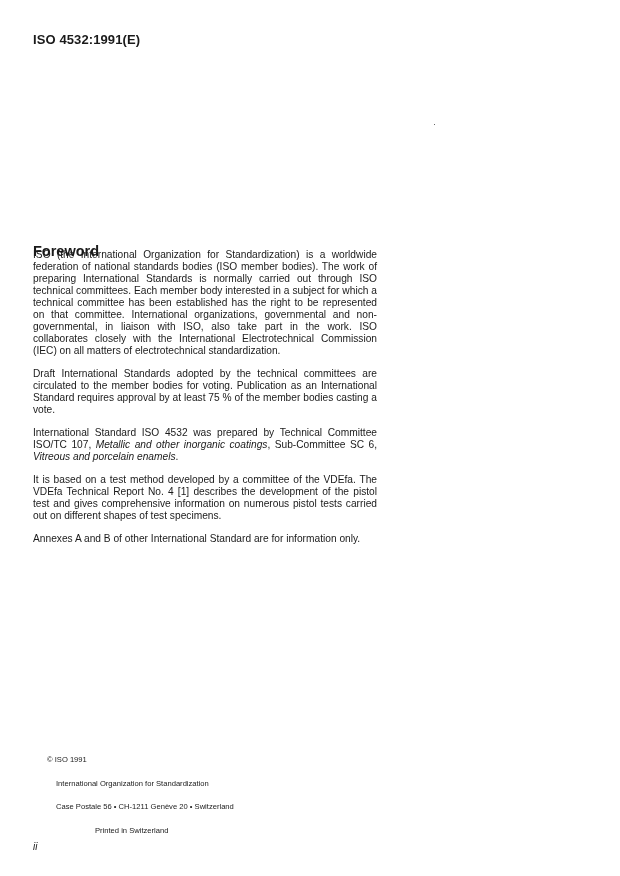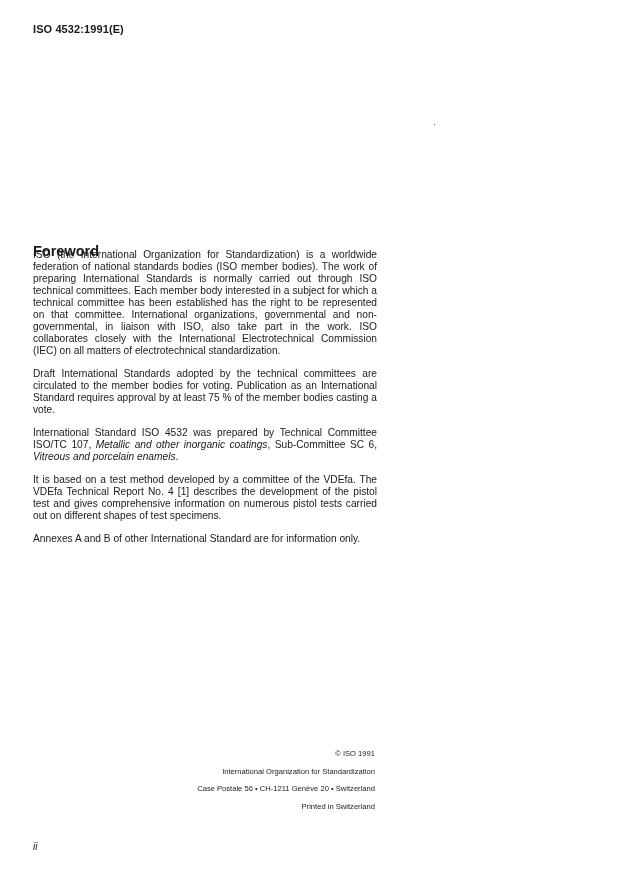--- a/index.html
+++ b/index.html
@@ -1,25 +1,25 @@
 <!DOCTYPE html>
 <html><head>
   <meta charset="utf-8">
   <style>
     html, body { margin: 0; padding: 0; background: #ffffff; }
     body { width: 620px; height: 876px; position: relative; overflow: hidden;
            font-family: "Liberation Sans", "DejaVu Sans", sans-serif; color: #1a1a1a; }
-    .header { position: absolute; left: 33px; top: 23px; font-size: 11px; font-weight: bold; letter-spacing: 0.1px; }
+    .header { position: absolute; left: 33px; top: 32px; font-size: 13px; font-weight: bold; letter-spacing: 0.1px; }
     .speck { position: absolute; left: 434px; top: 124px; width: 1px; height: 1px; background: #666; }
     .title { position: absolute; left: 33px; top: 219px; font-size: 14.5px; font-weight: bold; margin-top: 24px; }
     .body { position: absolute; left: 33px; top: 249px; width: 344px; font-size: 10.2px; line-height: 12px; text-align: justify; }
     .body p { margin: 0 0 11px 0; }
     .body i { font-style: italic; }
     .footer { position: absolute; left: 33px; top: 741px; width: 350px; font-size: 7.6px; line-height: 9.5px; }
-    .footer p { margin: 8px; text-align: right; }
+    .footer p { margin: 14px; }
     .footer .indent { padding-left: 9px; margin-top: 2px; }
     .footer .printed { margin-top: 1px; padding-left: 48px; }
     .pagenum { position: absolute; left: 33px; top: 841px; font-size: 10px; font-style: italic; }
   </style>
 </head>
 <body>
 
 <div class="header">ISO 4532:1991(E)</div>
 <div class="speck"></div>
 

